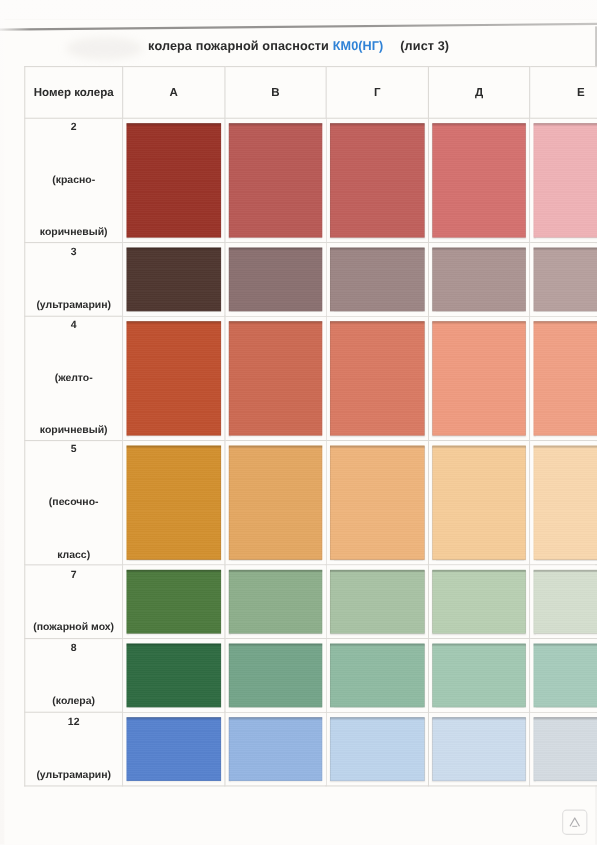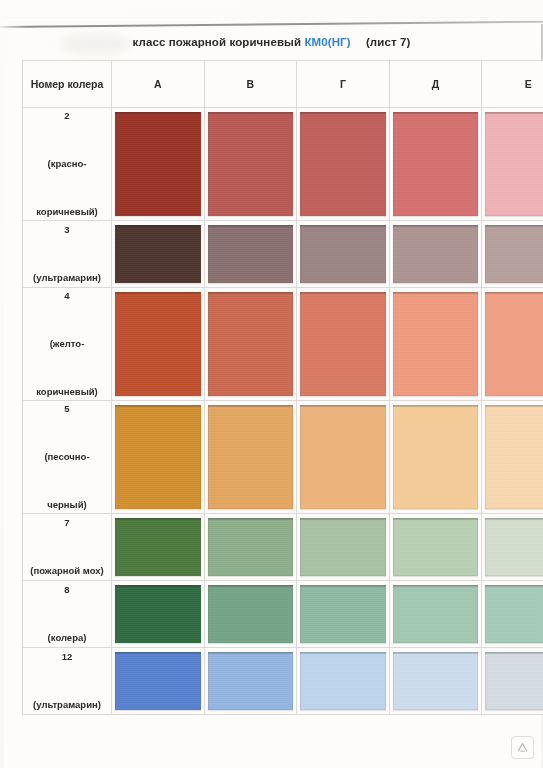--- a/index.html
+++ b/index.html
@@ -168,23 +168,23 @@
 <div id="scan-page">
   <div id="paper-sheet"></div>
   <div id="paper-top-edge"></div>
   <div id="paper-right-edge"></div>
 
   <div class="blotch" style="left:60px; top:34px; width:70px; height:20px;"></div>
   <div class="blotch" style="left:180px; top:640px; width:260px; height:60px; opacity:0.5;"></div>
   <div class="blotch" style="left:430px; top:600px; width:90px; height:30px; opacity:0.4;"></div>
 
   <div id="chart-title">
-    <span>класс пожарной коричневый</span>
+    <span>колера пожарной опасности</span>
     <span class="accent">КМ0(НГ)</span>
-    <span class="sheet-no">(лист 7)</span>
+    <span class="sheet-no">(лист 3)</span>
   </div>
 
   <table id="color-table">
     <thead>
       <tr>
         <th class="col-label">Номер колера</th>
         <th class="col-swatch">А</th>
         <th class="col-swatch">В</th>
         <th class="col-swatch">Г</th>
         <th class="col-swatch">Д</th>
@@ -254,21 +254,21 @@
             <div class="swatch" style="background: rgb(239, 155, 128);"></div>
           </td>
           <td class="swatch-cell">
             <div class="swatch" style="background: rgb(240, 160, 133);"></div>
           </td>
         </tr>
         <tr>
           <td class="row-label">
             <span class="row-num">5</span>
             <span class="row-name">(песочно-</span>
-            <span class="row-name">черный)</span>
+            <span class="row-name">класс)</span>
           </td>
           <td class="swatch-cell">
             <div class="swatch" style="background: rgb(210, 144, 47);"></div>
           </td>
           <td class="swatch-cell">
             <div class="swatch" style="background: rgb(227, 167, 98);"></div>
           </td>
           <td class="swatch-cell">
             <div class="swatch" style="background: rgb(238, 180, 124);"></div>
           </td>

